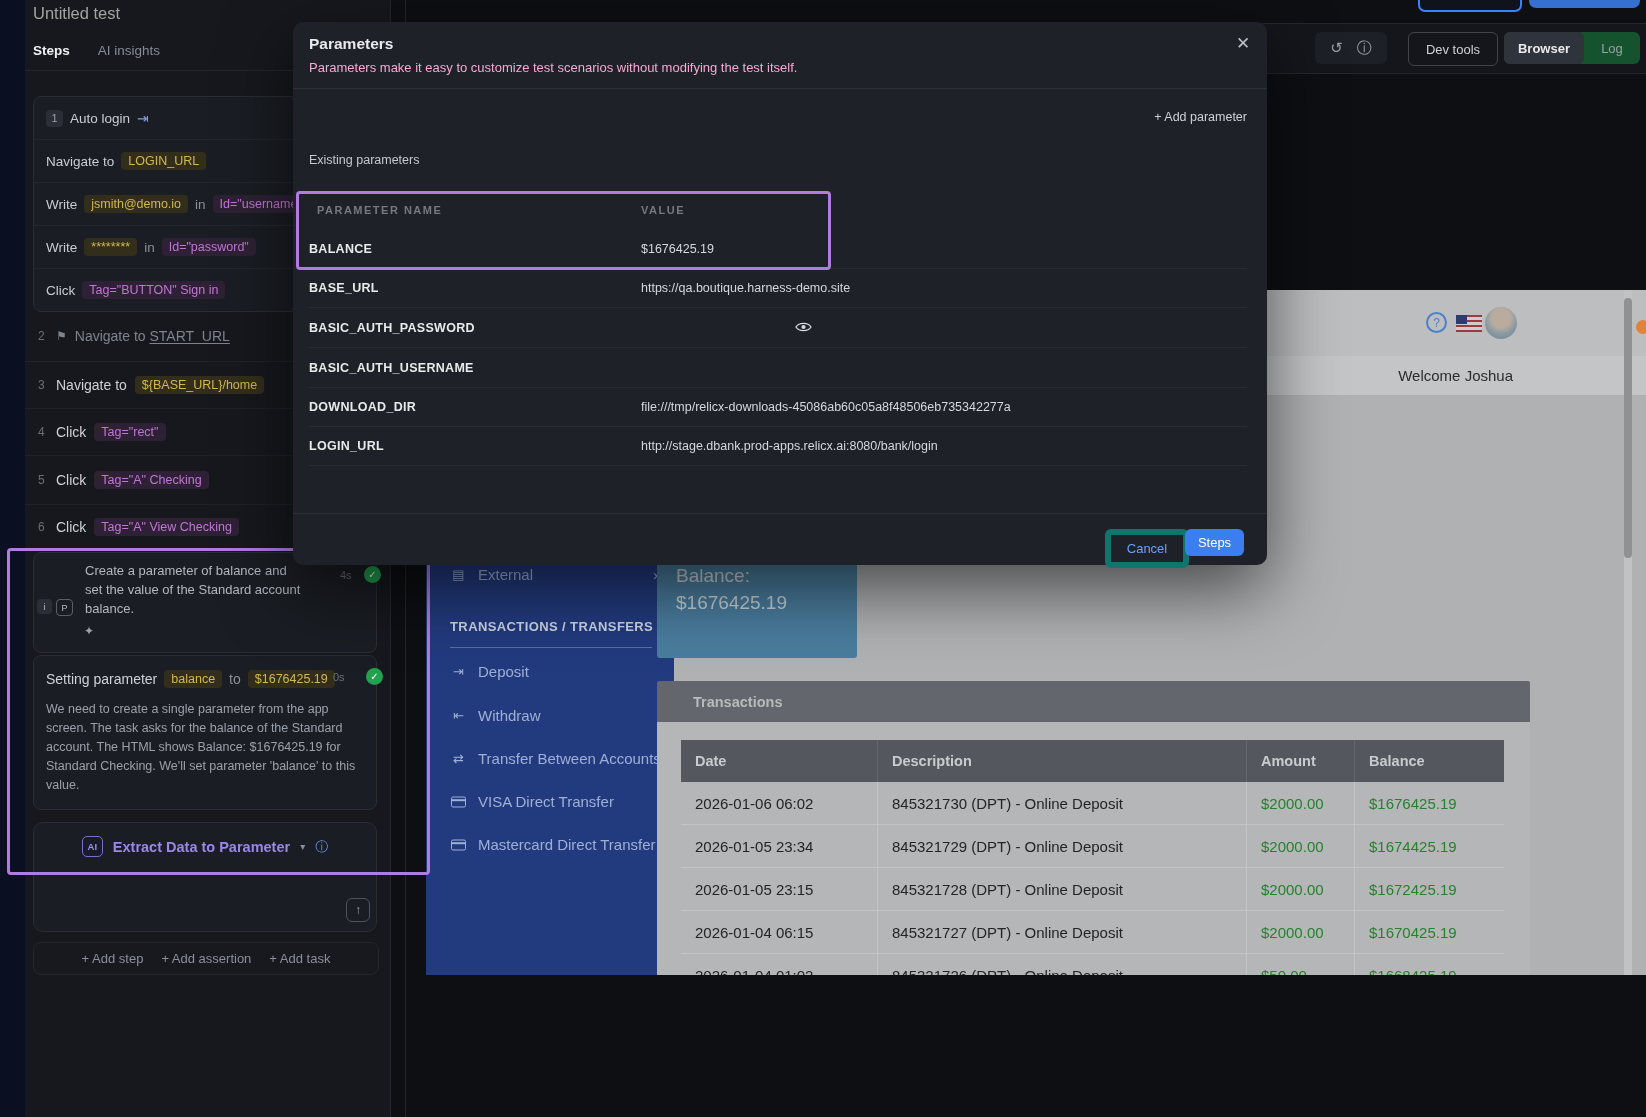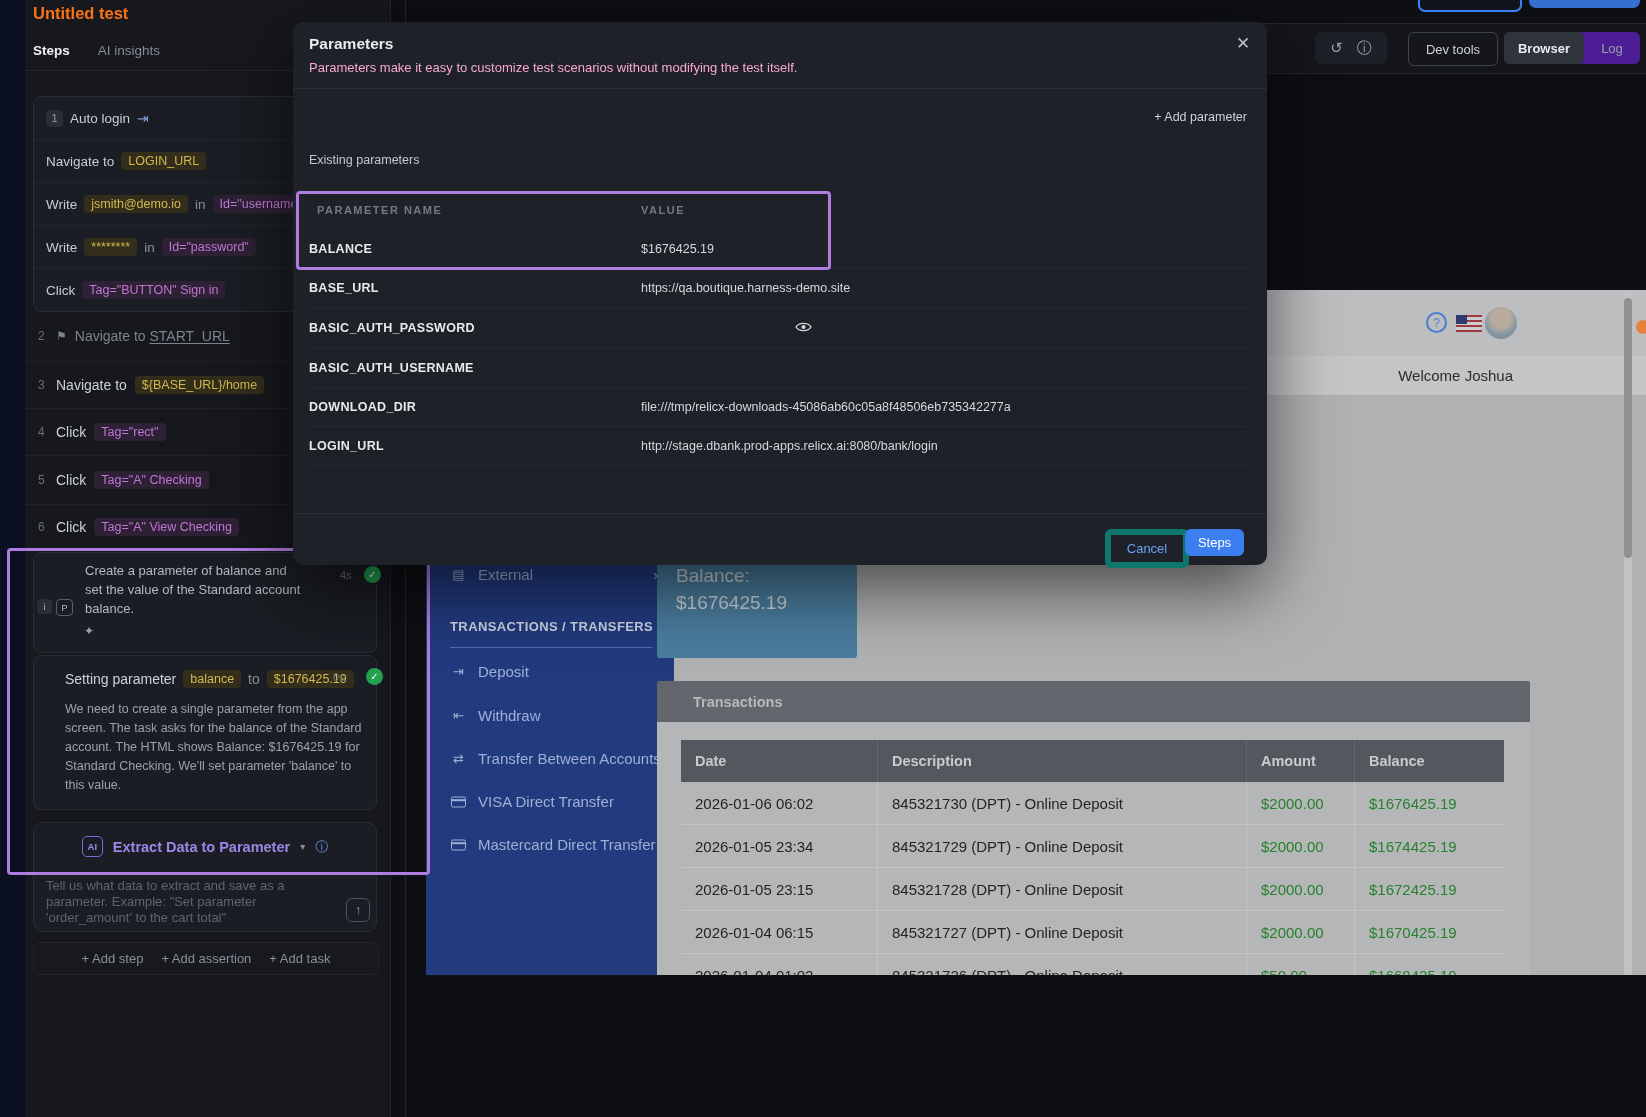--- a/index.html
+++ b/index.html
@@ -8,32 +8,32 @@
        -webkit-font-smoothing:antialiased;color:#d3d6db;}
   .abs{position:absolute;}
 
   
   .topbar{left:410px;top:23px;width:1236px;height:49px;background:#15161b;
           border-top:1px solid #23262c;border-bottom:1px solid #23262c;}
   .icon-group{left:1315px;top:32px;width:72px;height:32px;background:#1d2026;border-radius:6px;
               display:flex;align-items:center;justify-content:center;gap:14px;color:#9aa0a8;font-size:15px;}
   .btn-devtools{left:1408px;top:32px;width:88px;height:32px;border:1px solid #3f434c;border-radius:6px;
                 color:#cdd1d7;font-size:13px;display:flex;align-items:center;justify-content:center;background:#15161b;}
-  .seg-group{left:1504px;top:32px;width:136px;height:32px;background:#4c1d95;border-radius:6px;display:flex;}
+  .seg-group{left:1504px;top:32px;width:136px;height:32px;background:#14532d;border-radius:6px;display:flex;}
   .seg-browser{width:80px;height:32px;background:#2f333b;border-radius:6px;color:#e8eaed;font-size:13px;font-weight:700;
                display:flex;align-items:center;justify-content:center;}
   .seg-log{flex:1;display:flex;align-items:center;justify-content:center;color:#9aa0a8;font-size:13px;}
   .cut-btn-outline{left:1418px;top:-8px;width:100px;height:16px;border:2px solid #3b82f6;border-radius:7px;background:#10131c;}
   .cut-btn-solid{left:1529px;top:-8px;width:111px;height:16px;background:#356fd0;border-radius:7px;}
 
   
   .left-rail{left:0;top:0;width:25px;height:1117px;background:#0b0f22;}
   .left-panel{left:25px;top:0;width:365px;height:1117px;background:#16181d;border-right:1px solid #23262c;}
   .v-divider{left:405px;top:0;width:1px;height:1117px;background:#23262c;}
-  .panel-title{left:33px;top:4px;font-size:16.5px;font-weight:700;color:#f97316;text-align:center;}
+  .panel-title{left:33px;top:4px;font-size:16.5px;font-weight:400;color:#a3a3a3;text-align:center;}
   .tabbar{left:25px;top:31px;width:365px;height:40px;border-bottom:1px solid #23262c;display:flex;align-items:center;gap:28px;padding-left:8px;box-sizing:border-box;}
   .tab-active{color:#f0f2f4;font-size:13.5px;font-weight:700;}
   .tab-idle{color:#868b94;font-size:13.5px;}
 
   
   .card{position:absolute;left:33px;width:344px;background:#1a1d23;border:1px solid #2a2d35;border-radius:8px;box-sizing:border-box;}
   .card-row{height:42px;display:flex;align-items:center;gap:7px;padding:0 12px;border-top:1px solid #23262e;font-size:13.5px;color:#c9cdd3;}
   .card-row:first-child{border-top:none;}
   .num-badge{width:17px;height:17px;background:#2b2e36;border-radius:4px;color:#9aa0a8;font-size:11px;
              display:inline-flex;align-items:center;justify-content:center;flex:0 0 auto;}
@@ -204,40 +204,39 @@
 </div>
 
 <div class="card" style="top:552px;height:101px;"></div>
 <div class="mini-badge" style="left:37px;top:599px;background:#2b2e36;">i</div>
 <div class="mini-badge" style="left:56px;top:599px;border:1px solid #5a5f68;">P</div>
 <div class="abs" style="left:85px;top:561px;width:222px;font-size:13px;line-height:19px;color:#b3b8c0;">Create a parameter of balance and set the value of the Standard account balance.</div>
 <div class="abs" style="left:84px;top:624px;color:#9aa0a8;font-size:12px;">✦</div>
 <div class="dur" style="left:340px;top:569px;">4s</div>
 <div class="check" style="left:364px;top:566px;">✓</div>
 
-<div class="card" style="top:655px;height:155px;padding-left:19px;">
+<div class="card" style="top:655px;height:155px;">
   <div style="display:flex;align-items:center;gap:7px;padding:14px 12px 0 12px;font-size:14px;color:#ced2d9;">
     <span>Setting parameter</span>
     <span class="chip-y">balance</span>
     <span class="kw">to</span>
     <span class="chip-y">$1676425.19</span>
   </div>
   <div style="padding:12px 14px 0 12px;font-size:12.5px;line-height:19px;color:#9ba1ab;">We need to create a single parameter from the app screen. The task asks for the balance of the Standard account. The HTML shows Balance: $1676425.19 for Standard Checking. We'll set parameter 'balance' to this value.</div>
 </div>
 <div class="dur" style="left:333px;top:671px;">0s</div>
 <div class="check" style="left:366px;top:668px;">✓</div>
 
 <div class="card" style="top:822px;height:110px;border-radius:10px;">
   <div style="height:47px;display:flex;align-items:center;justify-content:center;gap:10px;">
     <span class="ai-badge">AI</span>
     <span class="grad-label">Extract Data to Parameter</span>
     <span style="color:#8a8f98;font-size:10px;">▾</span>
     <span style="color:#6b8fe8;font-size:13px;">ⓘ</span>
   </div>
-  <div style="padding:8px 56px 0 12px;font-size:13px;line-height:16px;color:#5f646d;">Tell us what data to extract and save as a parameter. Example: "Set parameter 'order_amount' to the cart total"</div>
 </div>
 <div class="send-btn" style="left:346px;top:898px;">↑</div>
 
 <div class="add-bar">
   <span>+  Add step</span>
   <span>+  Add assertion</span>
   <span>+  Add task</span>
 </div>
 
 <div class="abs app">

